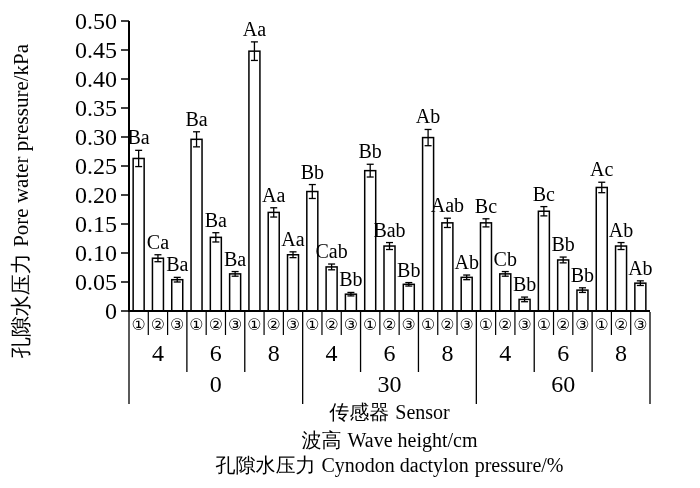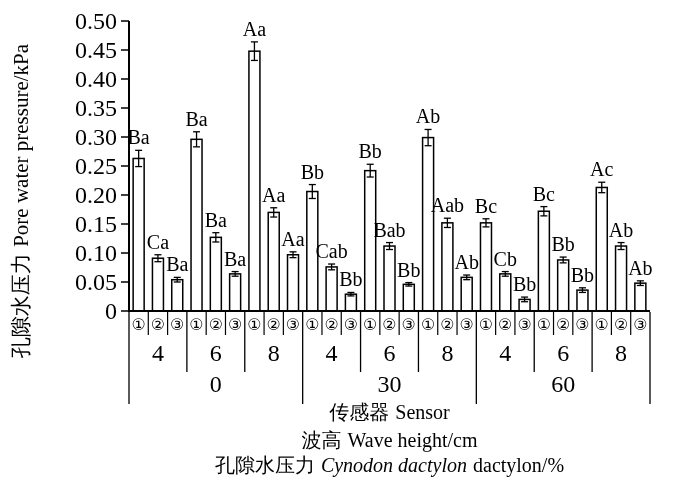--- a/index.html
+++ b/index.html
@@ -8,21 +8,21 @@
        font-family:"Liberation Serif","DejaVu Serif",serif;}
   svg{position:absolute;left:0;top:0;}
   .ylabel{position:absolute;left:-184px;top:188px;width:410px;height:26px;line-height:26px;
           text-align:center;font-size:21px;transform:rotate(-90deg);white-space:nowrap;}
   .caption{position:absolute;left:129px;width:521px;text-align:center;font-size:20px;
            line-height:24px;white-space:nowrap;}
   #cap1{top:400px;}
   #cap2{top:428px;}
   #cap3{top:453px;}
   .en{margin-left:0.3em;}
-  .latin{font-style:italic;margin-left:0.3em;}
+  .latin{margin-left:0.3em;}
 </style>
 </head>
 <body>
 
 <div class="fig">
 
   <svg id="chart-svg" width="700" height="488" viewBox="0 0 700 488">
       <line x1="121" y1="311" x2="129" y2="311" stroke="#000" stroke-width="1.5"></line>
       <text x="117" y="319" text-anchor="end" font-size="24" font-family="&quot;Liberation Serif&quot;,&quot;DejaVu Serif&quot;,serif" fill="#000">0</text>
       <line x1="121" y1="282" x2="129" y2="282" stroke="#000" stroke-width="1.5"></line>
@@ -257,16 +257,16 @@
 
   <div class="caption" id="cap2">
     <span>波高</span><span class="en">Wave height/cm</span>
   </div>
 
   <div class="caption" id="cap1">
     <span>传感器</span><span class="en">Sensor</span>
   </div>
 
   <div class="caption" id="cap3">
-    <span>孔隙水压力</span><span class="latin">Cynodon dactylon</span><span class="en">dactylon/%</span>
+    <span>孔隙水压力</span><span class="latin">Cynodon dactylon</span><span class="en">pressure/%</span>
   </div>
 
 </div>
 
 </body></html>

